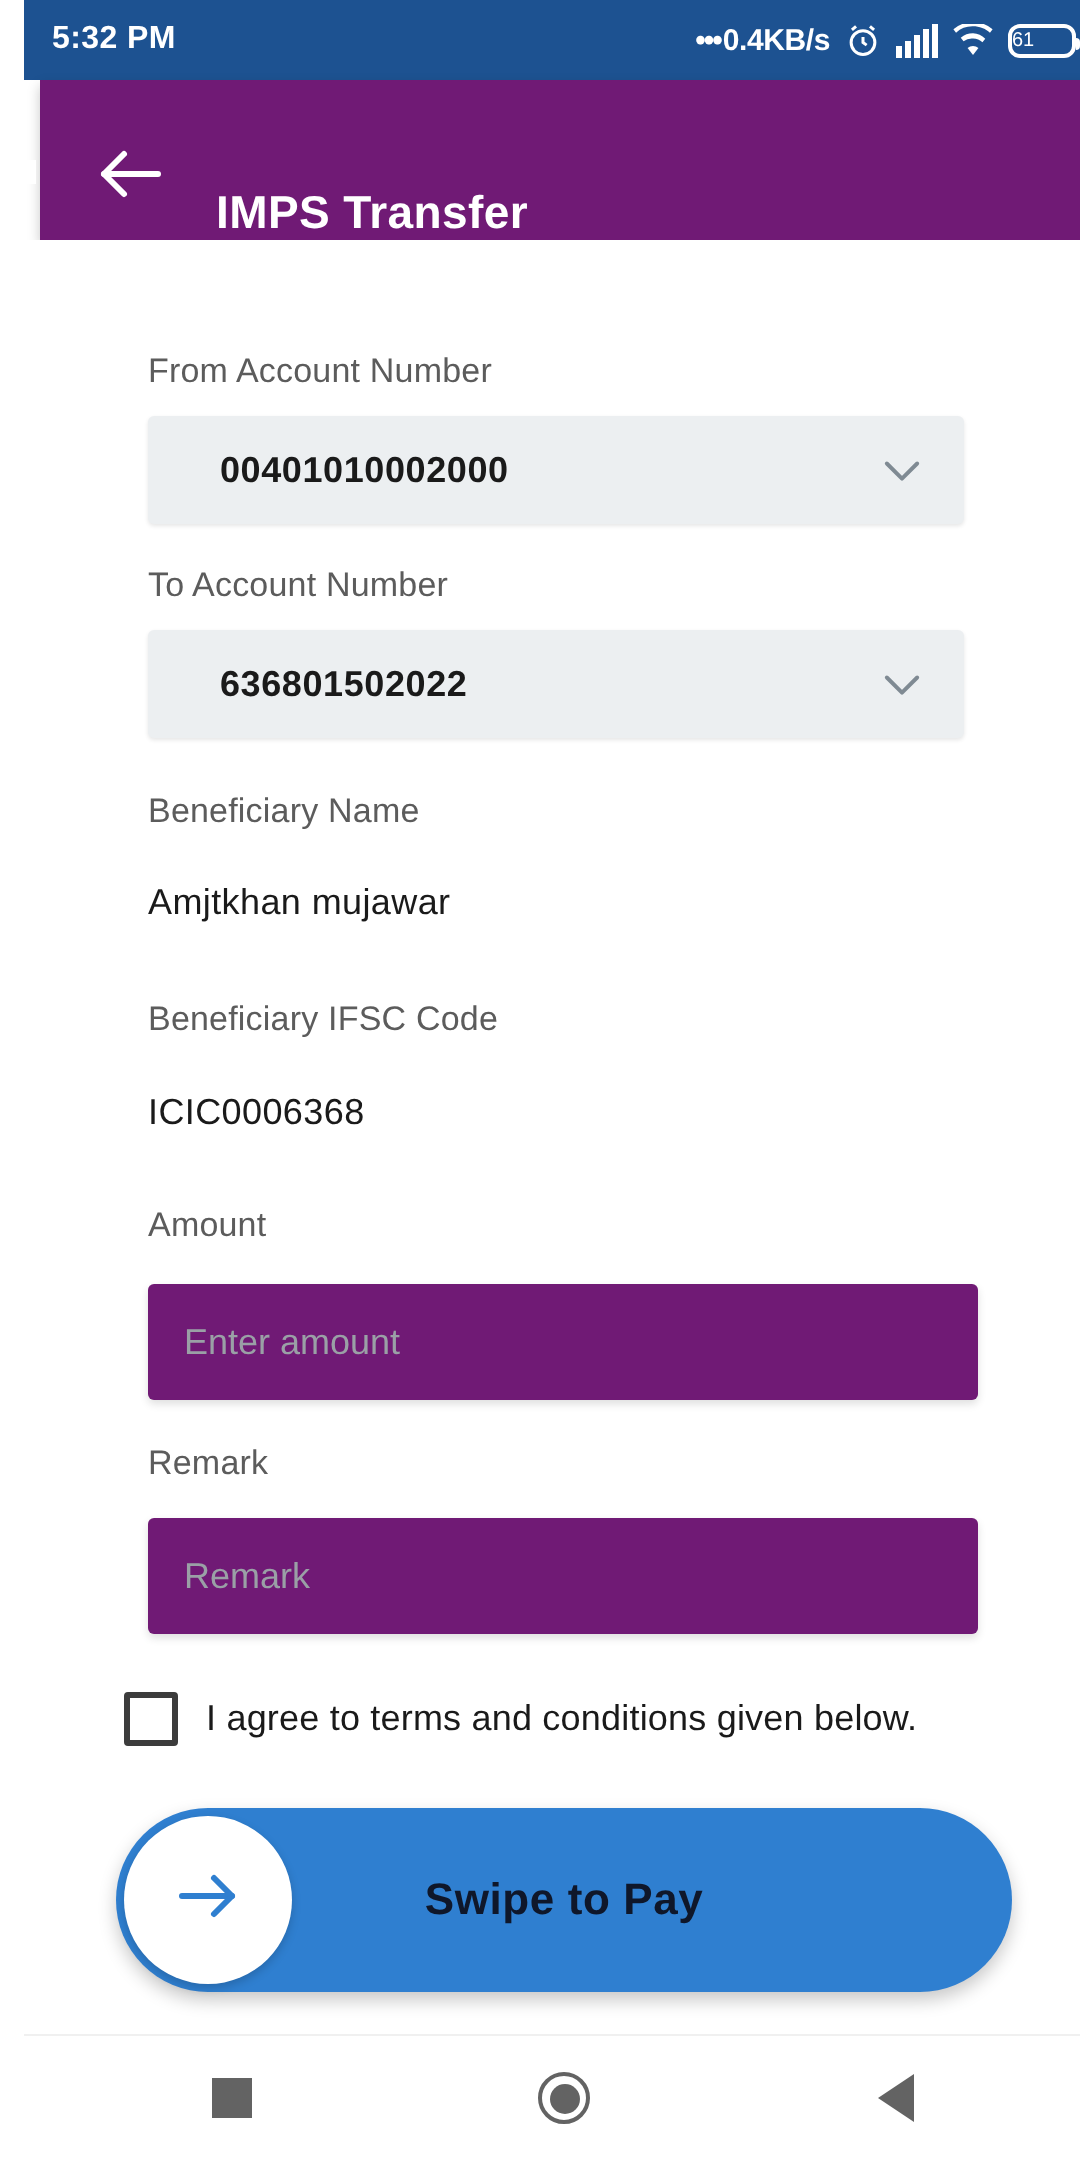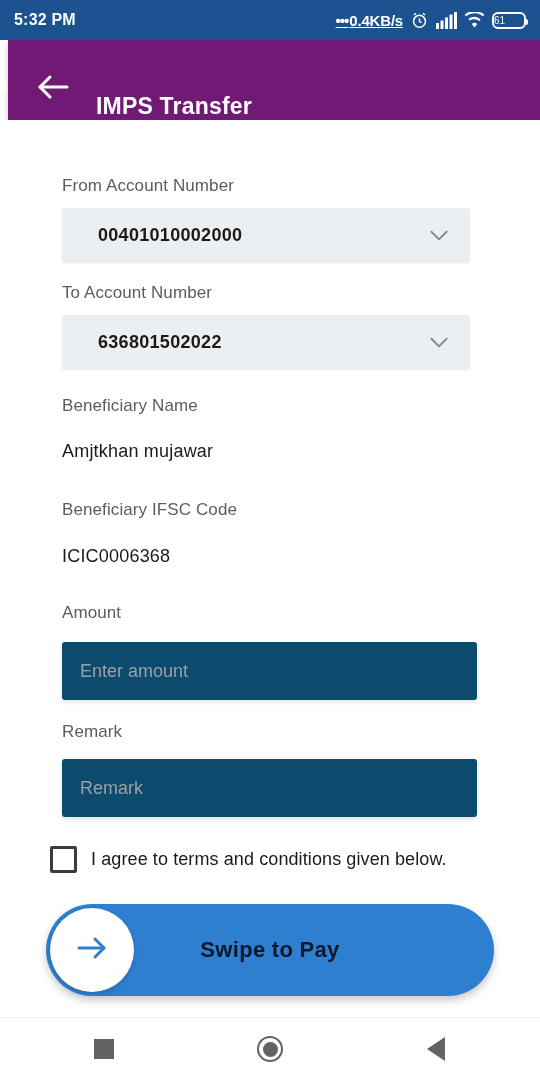--- a/index.html
+++ b/index.html
@@ -2,32 +2,32 @@
 <html><head>
 <meta charset="utf-8">
 <style>
   * { margin:0; padding:0; box-sizing:border-box; }
   html, body {
     width:540px; height:1080px;
     background:#ffffff;
     font-family:"Liberation Sans", sans-serif;
     overflow:hidden;
   }
-  #screen { position:relative; width:452px; height:1080px; background:#fff; }
+  #screen { position:relative; width:452px; height:1080px; background:#fff;margin-left:12px; }
 
   
   .statusbar{
     position:absolute; left:0; top:0; width:540px; height:40px;
     background:#1d5291; color:#fff;
     display:flex; align-items:center; justify-content:space-between;
     padding:0 14px;
   }
   .sb-time{ font-size:16px; font-weight:bold; letter-spacing:.2px; }
   .sb-right{ display:flex; align-items:center; gap:7px; }
-  .sb-net{ font-size:15px; font-weight:bold; letter-spacing:-.2px;text-decoration:underline; }
+  .sb-net{ font-size:15px; font-weight:bold; letter-spacing:-.2px; }
   .sb-dots{ letter-spacing:-1px; margin-right:1px; }
   .ico{ display:inline-flex; align-items:center; }
   .battery{
     width:34px; height:17px; border:2px solid #fff; border-radius:6px;
     display:flex; align-items:center; justify-content:flex-start;
     font-size:10px; font-weight:normal; color:#fff; position:relative;
   }
   .battery::after{
     content:""; position:absolute; right:-4px; top:5px;
     width:2px; height:6px; background:#fff; border-radius:0 2px 2px 0;
@@ -70,21 +70,21 @@
     background:#eceff1; border-radius:3px;
     display:flex; align-items:center; justify-content:space-between;
     padding:0 18px 0 36px; cursor:pointer;
     box-shadow:0 1px 2px rgba(0,0,0,.10);
   }
   .dropdown .dd-value{ font-size:18px; font-weight:bold; color:#1a1a1a; letter-spacing:.3px; }
   .chev{ width:26px; height:26px; }
 
   .textfield{
     position:relative; margin-left:62px; width:415px; height:58px;
-    background:#0c4a6e; border-radius:3px;
+    background:#701a75; border-radius:3px;
     display:flex; align-items:center; padding:0 18px;
     box-shadow:0 2px 4px rgba(0,0,0,.13);
   }
   .textfield .ph{ font-size:18px; color:#9aa0a6; }
 
   
   .cb-row{
     display:flex; align-items:center; margin-left:50px; gap:14px;
   }
   .checkbox{

